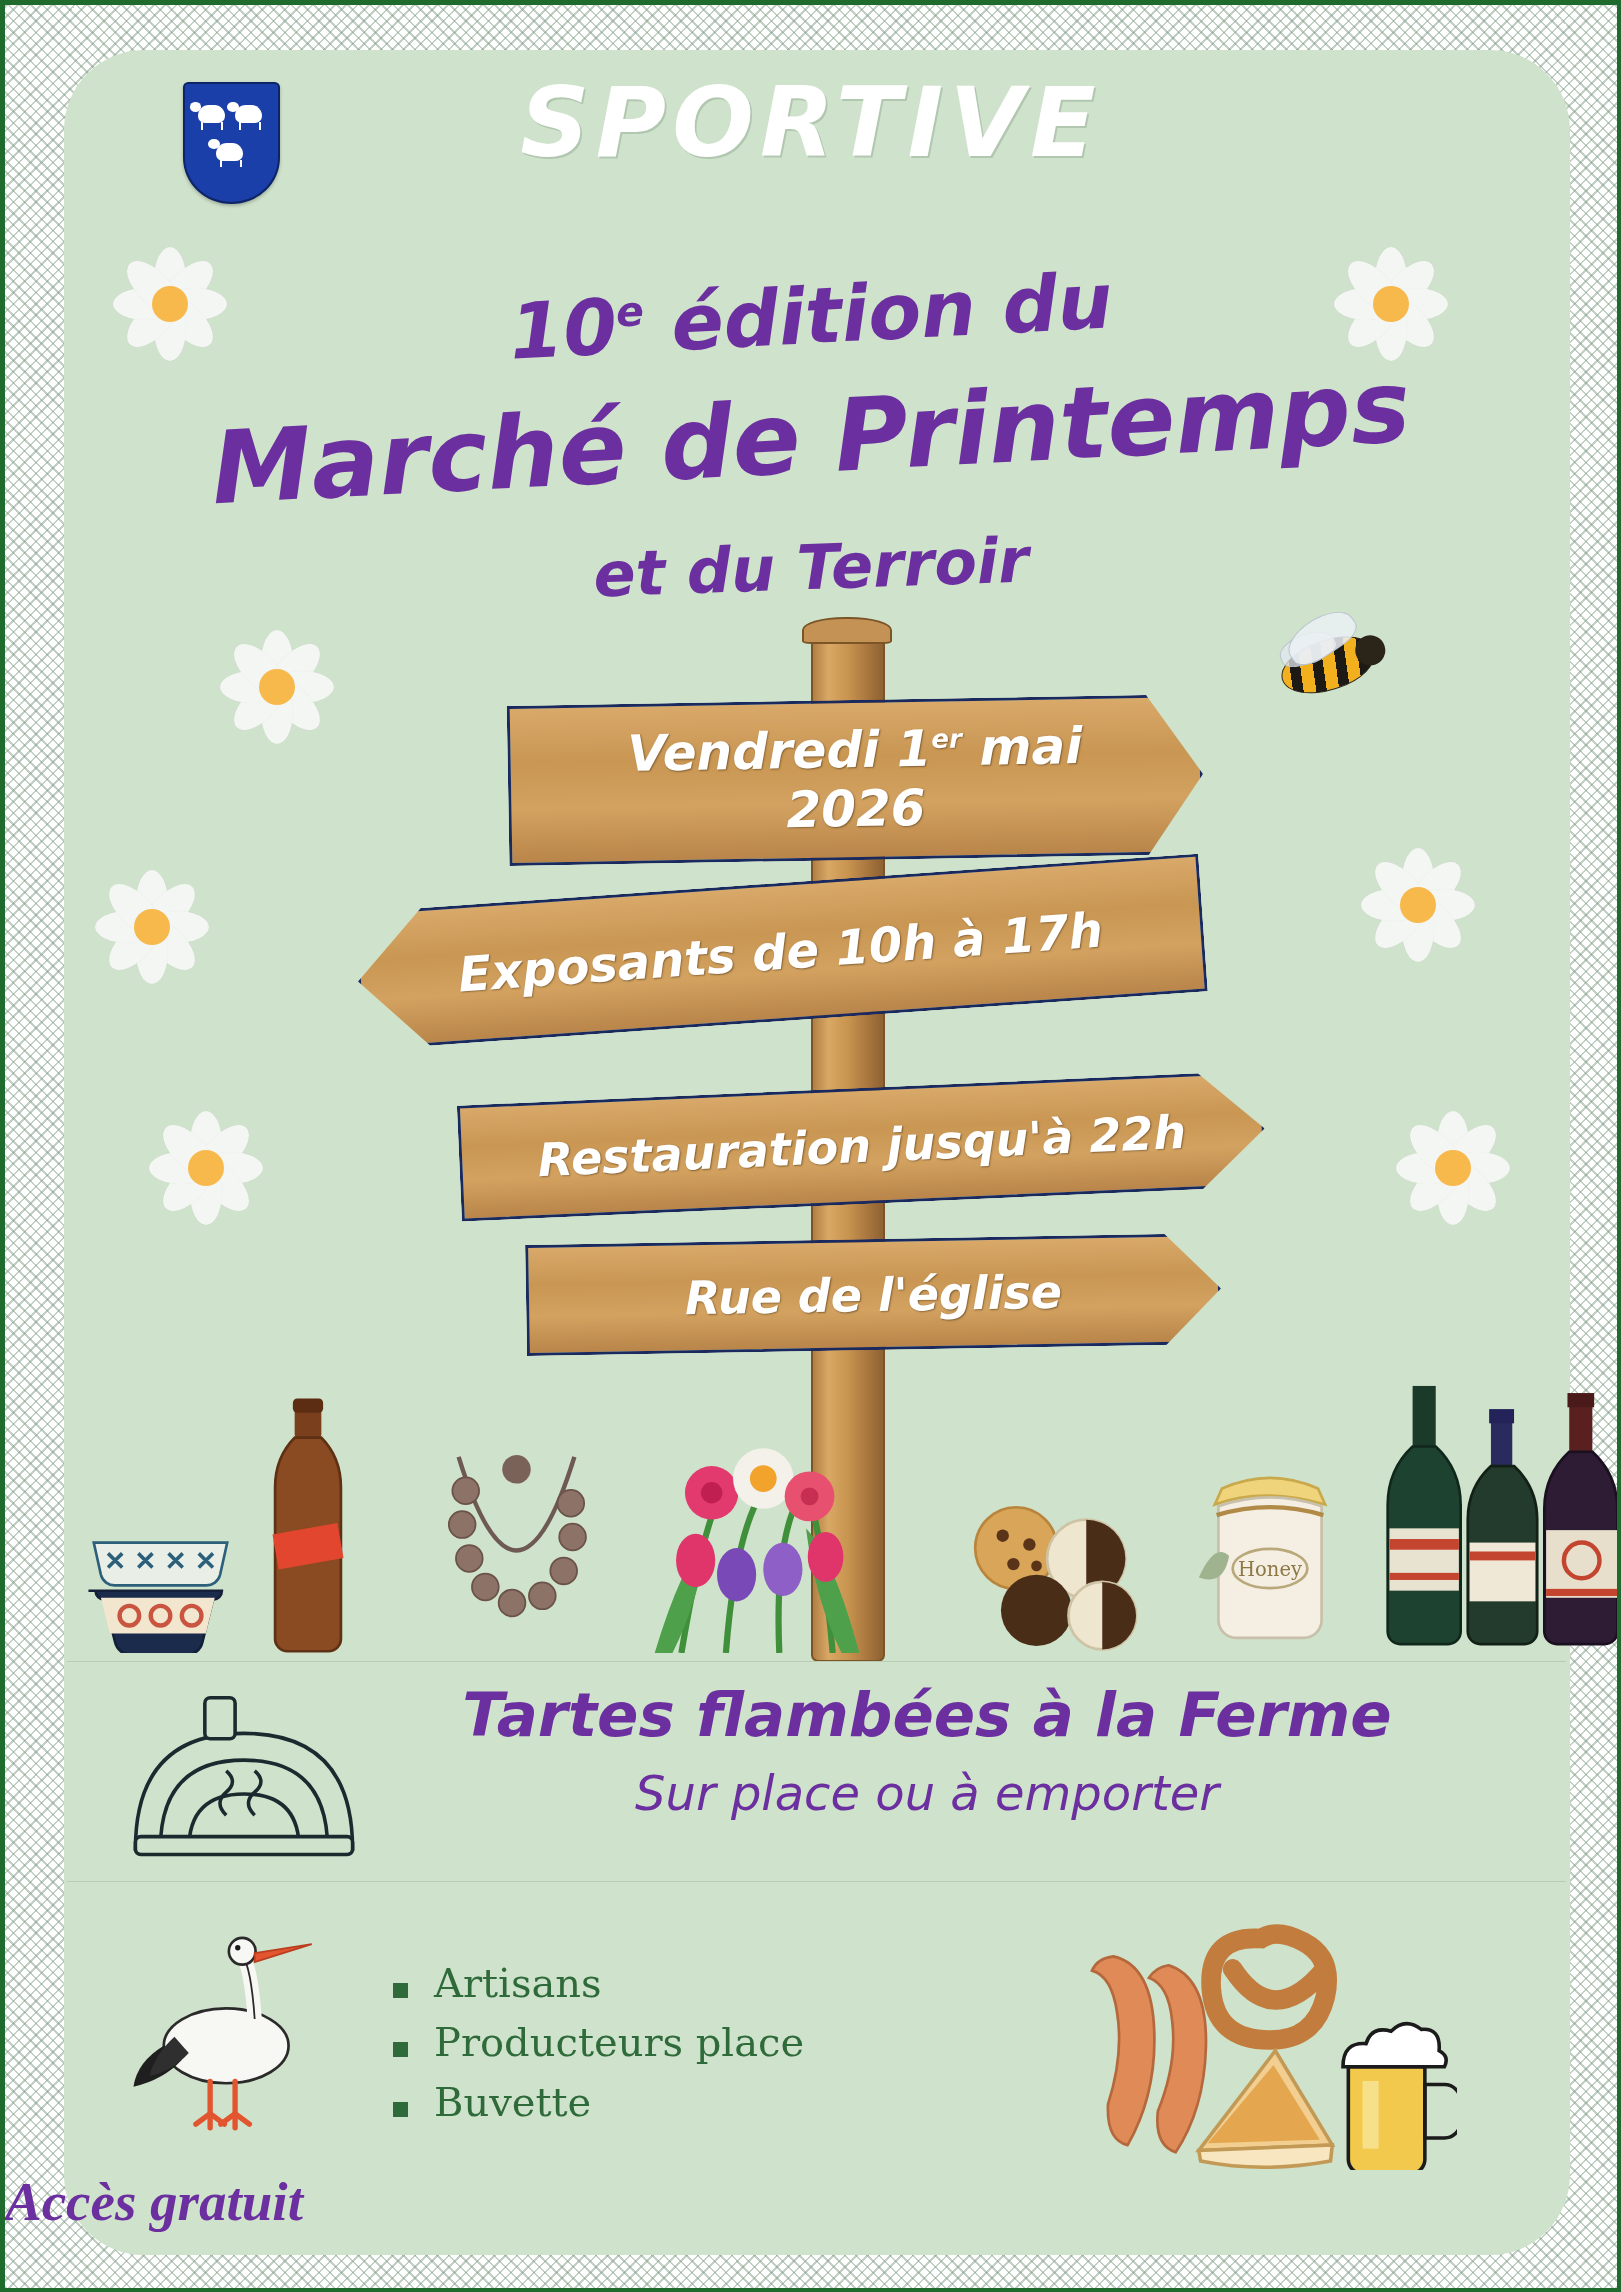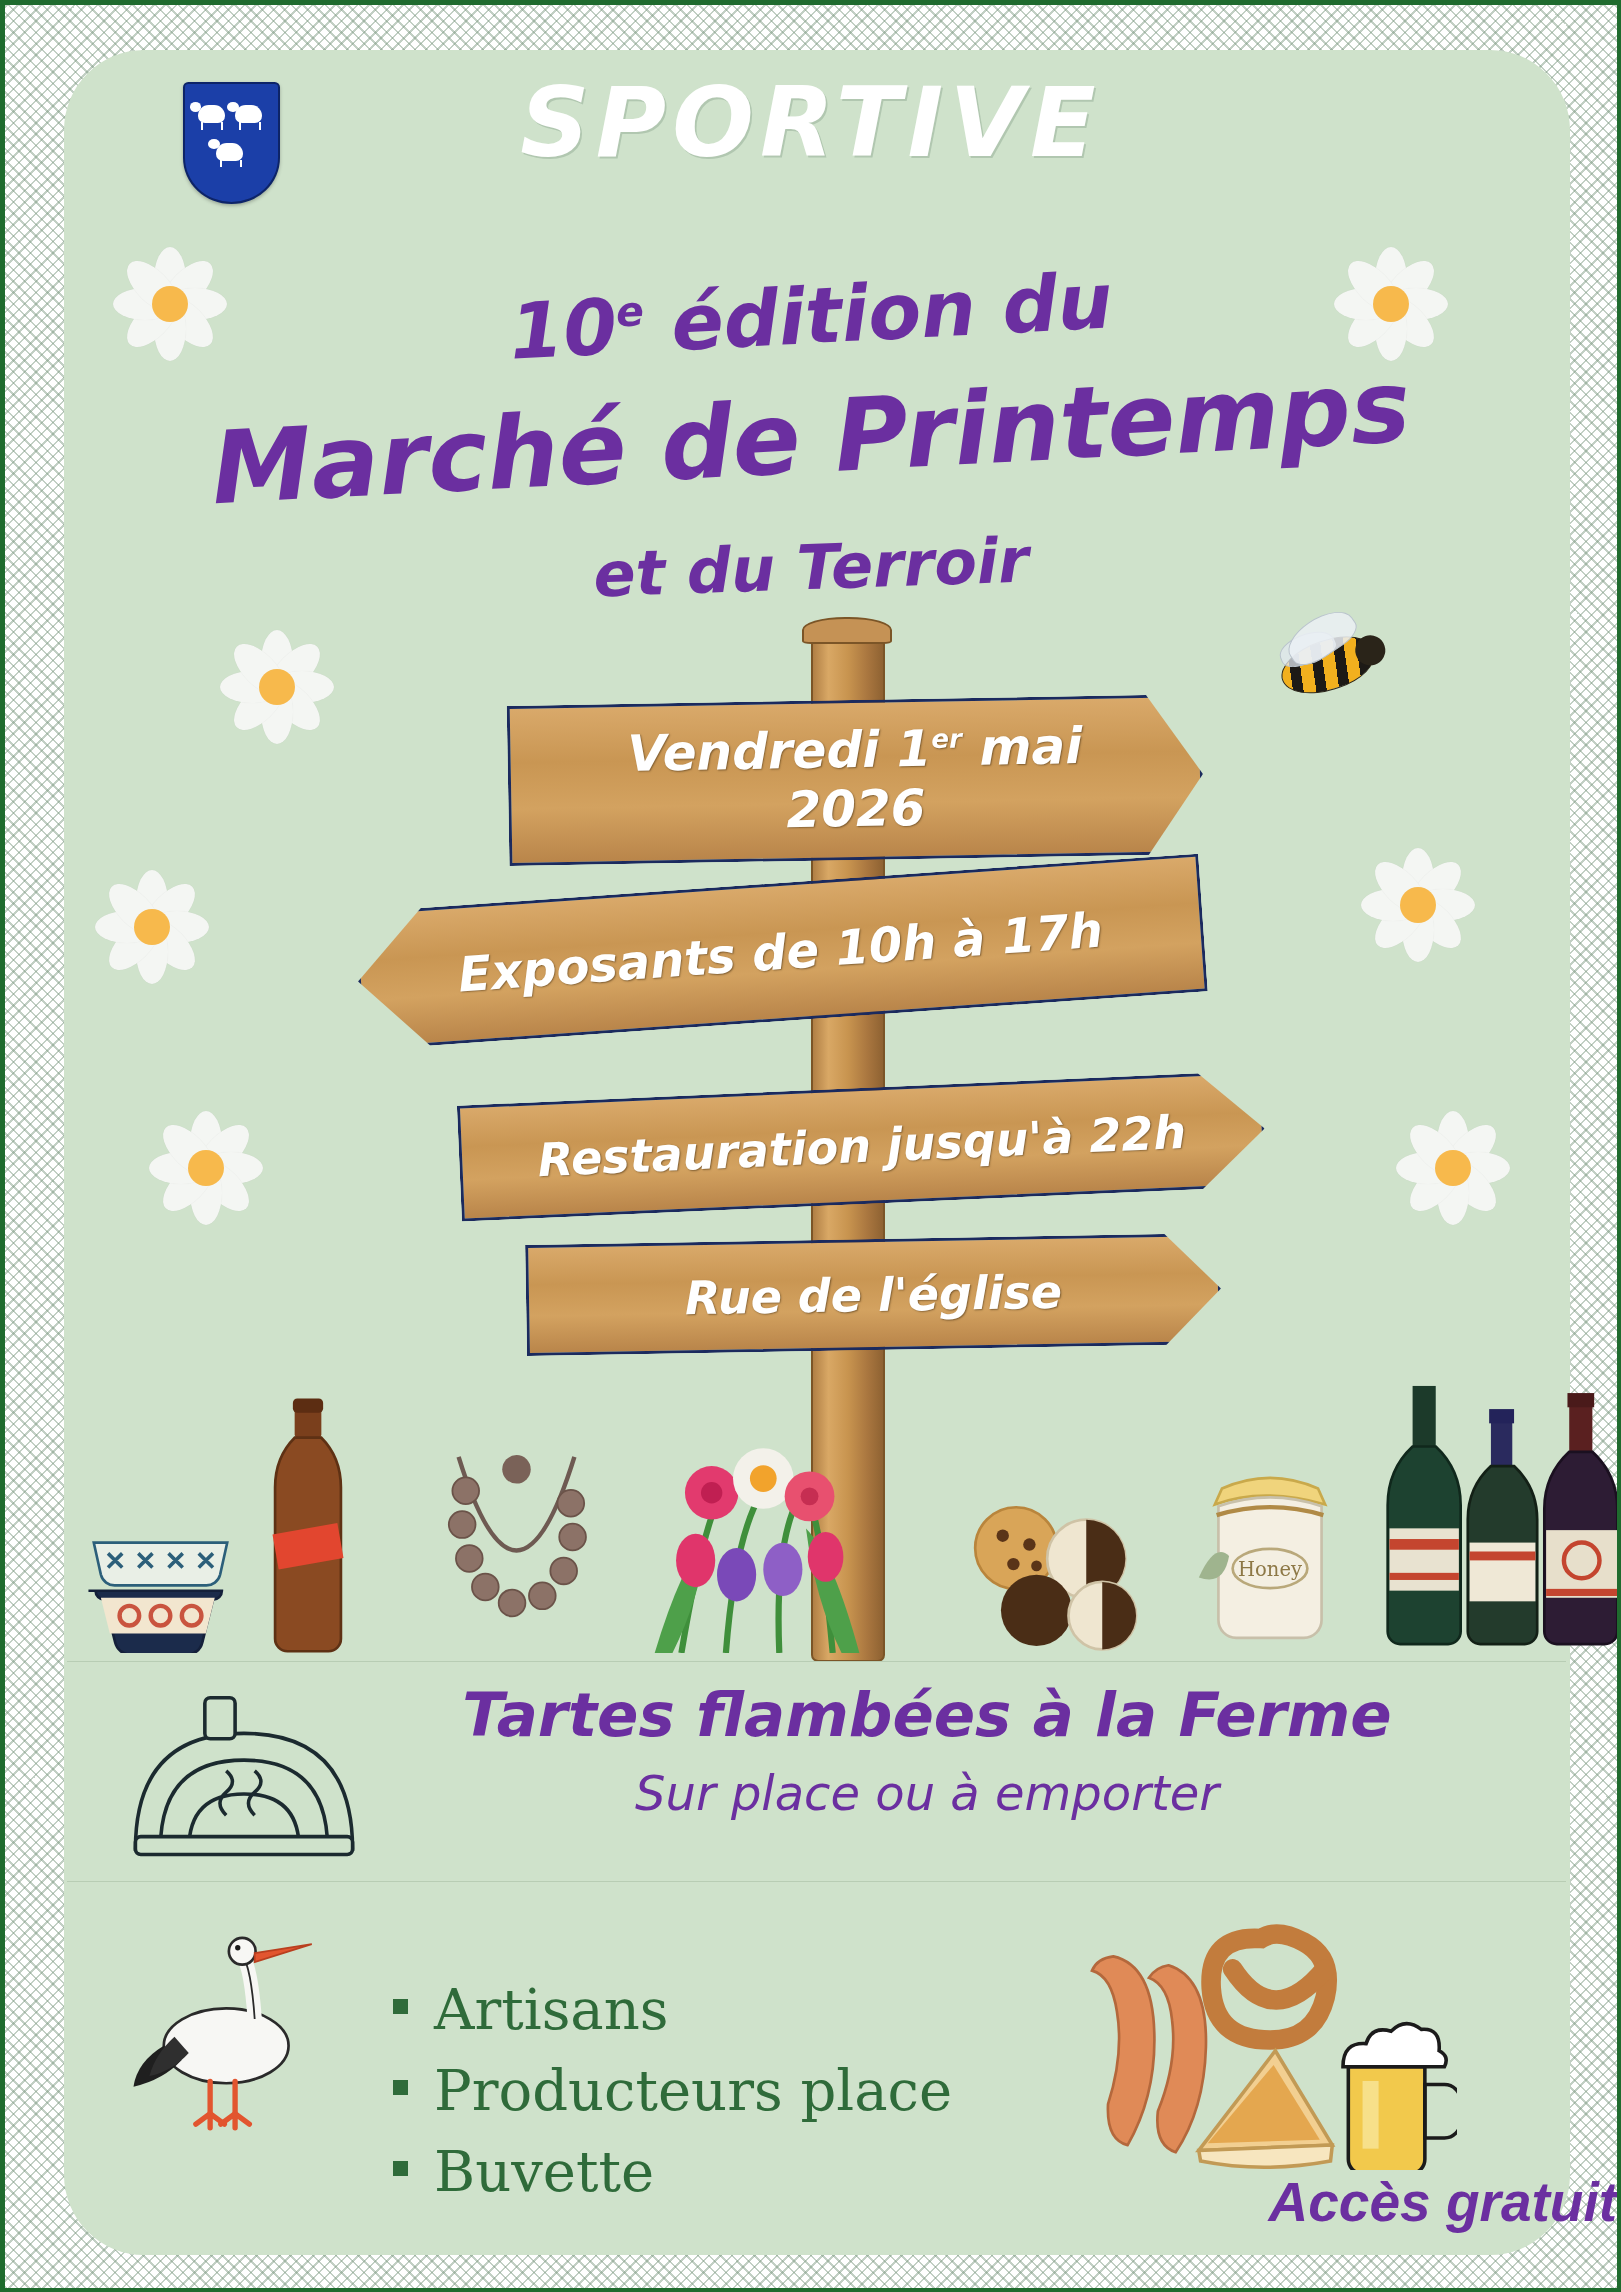--- a/index.html
+++ b/index.html
@@ -429,21 +429,21 @@
     width: 250px;
     height: 178px;
   }
 
   .bullets {
     position: absolute;
     left: 348px;
     top: 1911px;
     font-family: "DejaVu Serif", serif;
     color: #2f6b3a;
-    font-size: 56px;
+    font-size: 40px;
     line-height: 1.35;
   }
   .bullets li {
     list-style: none;
     position: relative;
     padding-left: 41px;
     margin: 0 0 5.3px 0;
   }
   .bullets li:before {
     content: "";
@@ -460,22 +460,22 @@
     left: 116px;
     top: 1907px;
     width: 205px;
     height: 223px;
   }
 
   .access {
     position: absolute;
     left: 0; right: 0;
     top: 2165px;
-    text-align: right;
-    font-family: Liberation Sans, sans-serif;
+    text-align: left;
+    font-family: Liberation Serif, serif;
     font-weight: bold;
     font-style: italic;
     font-size: 55px;
     color: #6b2fa0;
   }
 
   .food-icons {
     position: absolute;
     left: 1078px;
     top: 1898px;

